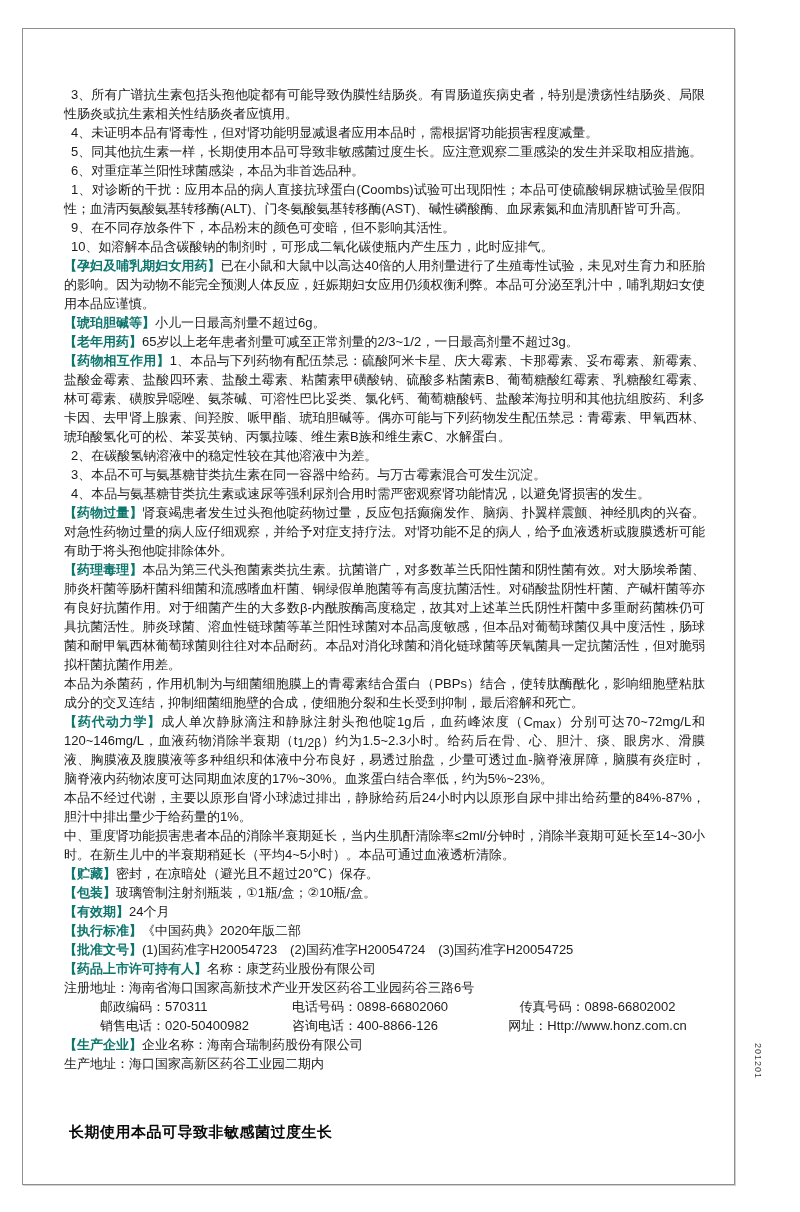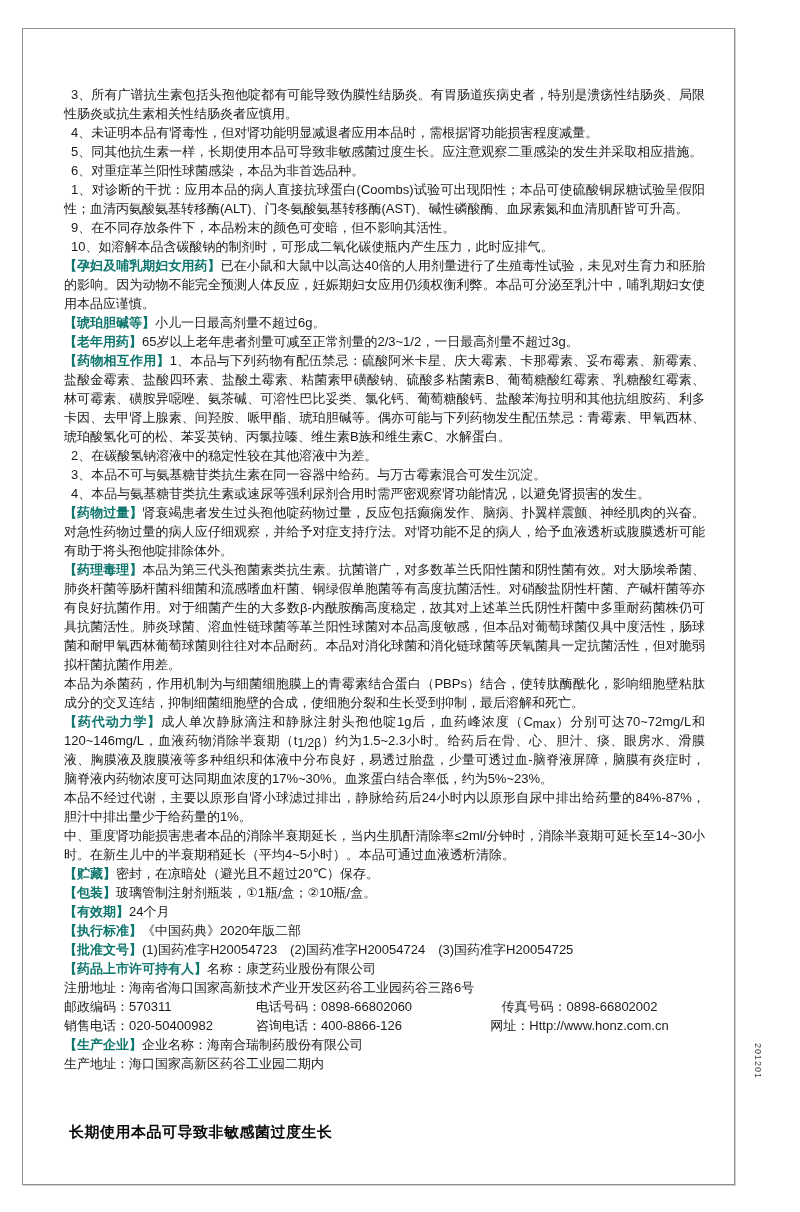--- a/index.html
+++ b/index.html
@@ -16,21 +16,21 @@
   }
   .content{
     position:absolute;left:41px;top:56px;right:29px;
     font-size:13px;line-height:19px;color:#1b1b1b;
   }
   .para{text-align:justify;margin:0;padding:0;}
   .para.num{text-indent:7px;}
   .lbl{font-weight:bold;color:#0f766e;}
   .para.columns{display:flex;text-align:left;}
   .cell{white-space:nowrap;}
-  .cell.c0{width:192px;}
+  .cell.c0{width:192px;margin-left:36px;}
   .cell.c1{width:198px;}
   .cell.c2{flex:1;text-align:center;}
   sub{font-size:12px;line-height:1;vertical-align:-2px;}
   .footer-note{
     position:absolute;left:46px;top:1094px;
     font-weight:bold;font-size:15px;color:#0a0a0a;letter-spacing:0.5px;
   }
   .side-code{
     position:absolute;left:735px;top:1056px;width:46px;text-align:center;
     transform:rotate(90deg);font-size:9px;letter-spacing:1px;color:#3a3a3a;

